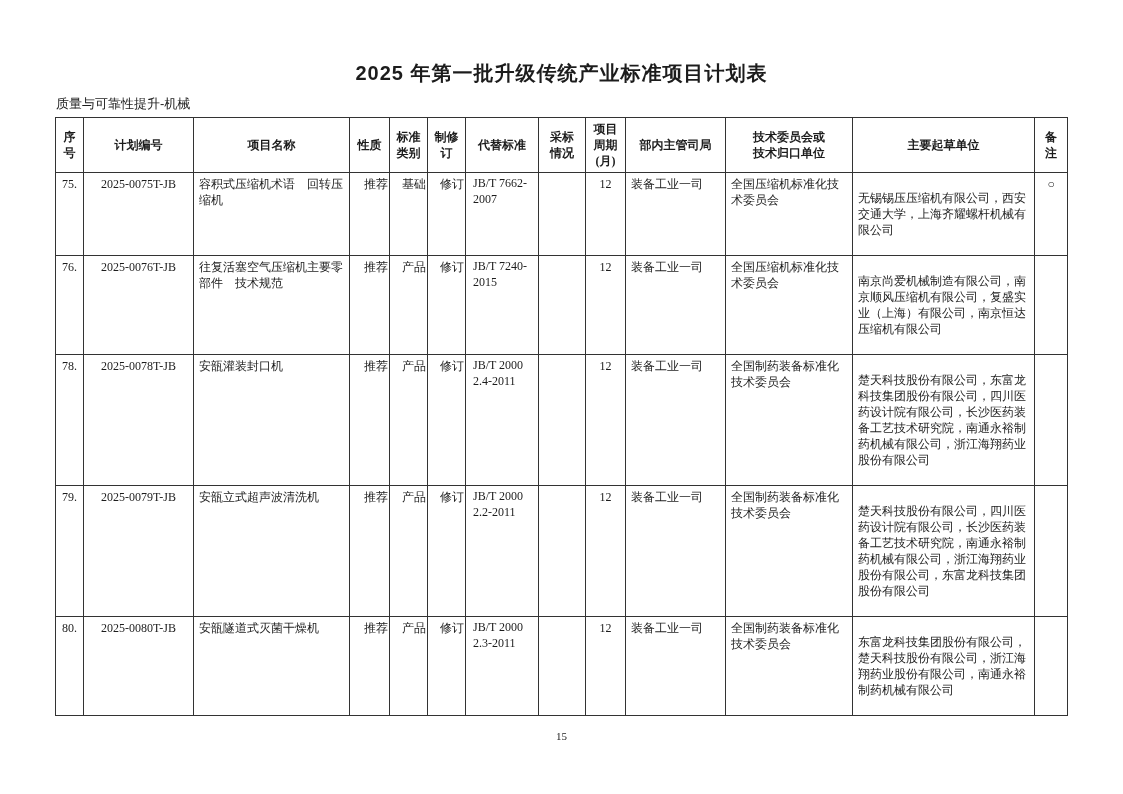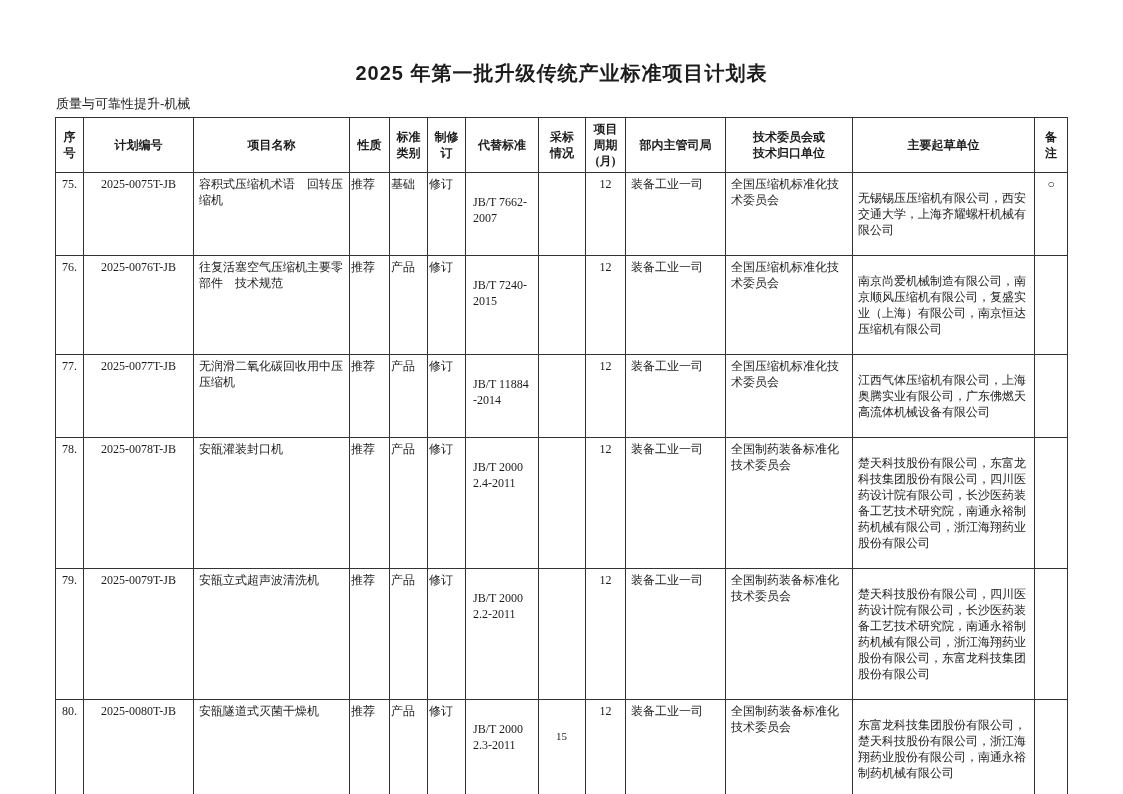--- a/index.html
+++ b/index.html
@@ -52,22 +52,22 @@
     text-align: center;
     vertical-align: middle;
     white-space: pre-line;
     padding: 3px 1px;
     height: 48px;
     box-sizing: border-box;
   }
   td.c-seq    { text-align: center; padding: 3px 1px; }
   td.c-plan   { text-align: center; padding: 3px 2px; }
   td.c-name   { padding: 3px 5px; }
-  td.c-mid    { text-align: left; padding: 3px 1px; }
-  td.c-std    { padding: 21px 7px; word-break: break-all; }
+  td.c-mid    { text-align: right; padding: 3px 1px; }
+  td.c-std    { padding: 2px 7px; word-break: break-all; }
   td.c-adopt  { padding: 3px 2px; }
   td.c-period { text-align: center; padding: 3px 1px; }
   td.c-dept   { padding: 3px 5px; }
   td.c-comm   { padding: 3px 5px; margin-top: 27px; }
   td.c-draft  { padding: 17px 5px; }
   td.c-remark { text-align: center; padding: 3px 1px; }
   .page-number {
     position: absolute;
     left: 0;
     right: 0;
@@ -153,35 +153,20 @@
         <td class="c-mid">修订</td>
         <td class="c-std">JB/T 7240-2015</td>
         <td class="c-adopt"></td>
         <td class="c-period">12</td>
         <td class="c-dept">装备工业一司</td>
         <td class="c-comm">全国压缩机标准化技术委员会</td>
         <td class="c-draft">南京尚爱机械制造有限公司，南京顺风压缩机有限公司，复盛实业（上海）有限公司，南京恒达压缩机有限公司</td>
         <td class="c-remark"></td>
       </tr>
       <tr>
-        <td class="c-seq">77.</td>
-        <td class="c-plan">2025-0077T-JB</td>
-        <td class="c-name">无润滑二氧化碳回收用中压压缩机</td>
-        <td class="c-mid">推荐</td>
-        <td class="c-mid">产品</td>
-        <td class="c-mid">修订</td>
-        <td class="c-std">JB/T 11884-2014</td>
-        <td class="c-adopt"></td>
-        <td class="c-period">12</td>
-        <td class="c-dept">装备工业一司</td>
-        <td class="c-comm">全国压缩机标准化技术委员会</td>
-        <td class="c-draft">江西气体压缩机有限公司，上海奥腾实业有限公司，广东佛燃天高流体机械设备有限公司</td>
-        <td class="c-remark"></td>
-      </tr>
-      <tr>
         <td class="c-seq">78.</td>
         <td class="c-plan">2025-0078T-JB</td>
         <td class="c-name">安瓿灌装封口机</td>
         <td class="c-mid">推荐</td>
         <td class="c-mid">产品</td>
         <td class="c-mid">修订</td>
         <td class="c-std">JB/T 20002.4-2011</td>
         <td class="c-adopt"></td>
         <td class="c-period">12</td>
         <td class="c-dept">装备工业一司</td>

